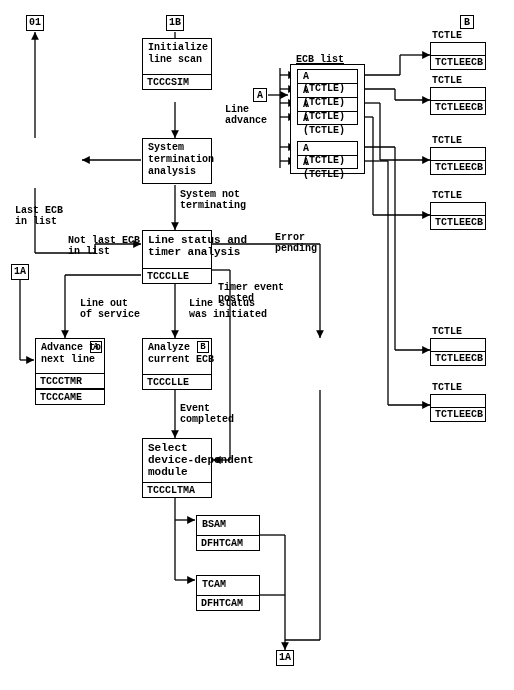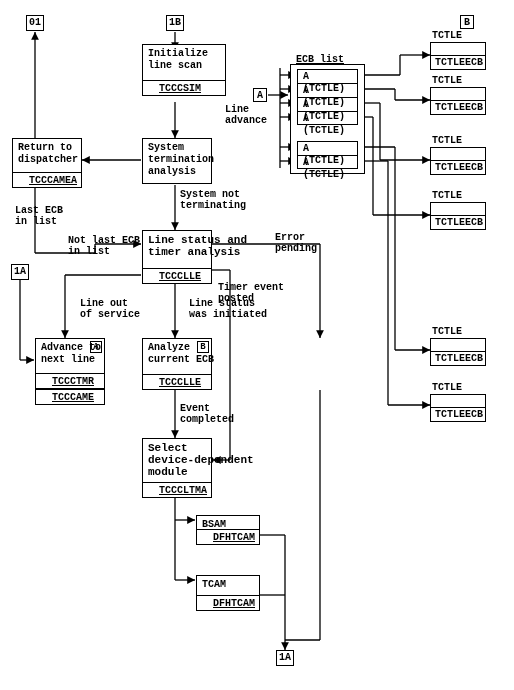--- a/index.html
+++ b/index.html
@@ -28,23 +28,22 @@
     white-space: pre;
   }
   .sub {
     position: absolute;
     left: -1px;
     right: -1px;
     bottom: -1px;
     height: 16px;
     border: 1px solid #000;
     box-sizing: border-box;
-    padding: 2px 16px;
+    padding: 2px 4px;
     line-height: 11px;
-    text-decoration: underline;
   }
   .smallbox {
     position: absolute;
     border: 1px solid #000;
     box-sizing: border-box;
     text-align: center;
     line-height: 12px;
     padding-top: 1px;
     background: #fff;
   }
@@ -200,31 +199,26 @@
 </div>
 
 <div class="smallbox" style="left:166px; top:15px; width:18px; height:16px;">
   <span>1B</span>
 </div>
 
 <div class="smallbox" style="left:460px; top:15px; width:14px; height:14px;">
   <span>B</span>
 </div>
 
-<div class="box" style="left:142px; top:44px; width:84px; height:52px;">
+<div class="box" style="left:142px; top:38px; width:70px; height:52px;">
   <div class="txt" style="white-space:pre;">Initialize
 line scan</div>
   <div class="sub">TCCCSIM</div>
 </div>
 
-<div class="box" style="left:12px; top:138px; width:70px; height:50px;">
-  <div class="txt" style="white-space:pre;">Return to
-dispatcher</div>
-  <div class="sub">TCCCAMEA</div>
-</div>
 
 <div class="box" style="left:142px; top:138px; width:70px; height:46px;">
   <div class="txt" style="white-space:pre;">System
 termination
 analysis</div>
 </div>
 
 <div class="smallbox" style="left:253px; top:88px; width:14px; height:14px;">
   <span>A</span>
 </div>
@@ -321,21 +315,21 @@
 <div class="label" style="left:180px; top:403px;">Event
 completed</div>
 
 <div class="box" style="left:142px; top:438px; width:70px; height:60px;">
   <div class="txt" style="white-space:pre; font-size:11px;">Select
 device-dependent
 module</div>
   <div class="sub">TCCCLTMA</div>
 </div>
 
-<div class="box" style="left:196px; top:515px; width:64px; height:30px;">
+<div class="box" style="left:196px; top:515px; width:64px; height:36px;">
   <div class="txt">BSAM</div>
   <div class="sub">DFHTCAM</div>
 </div>
 
 <div class="box" style="left:196px; top:575px; width:64px; height:36px;">
   <div class="txt">TCAM</div>
   <div class="sub">DFHTCAM</div>
 </div>
 
 <div class="smallbox" style="left:276px; top:650px; width:18px; height:16px;">

